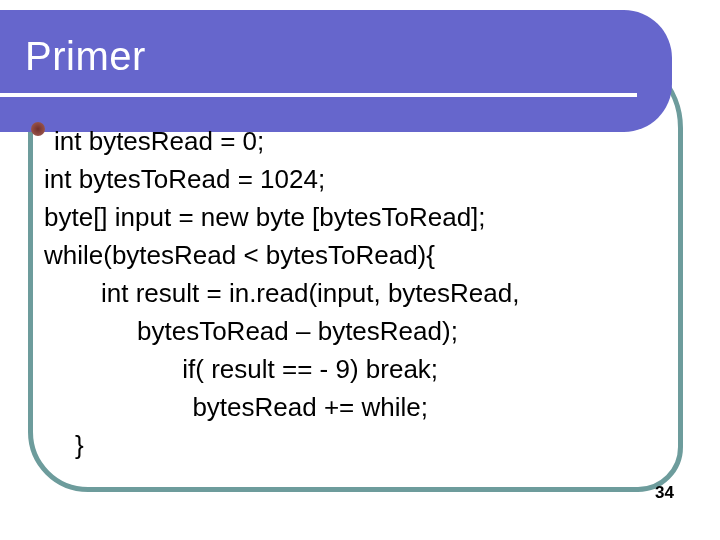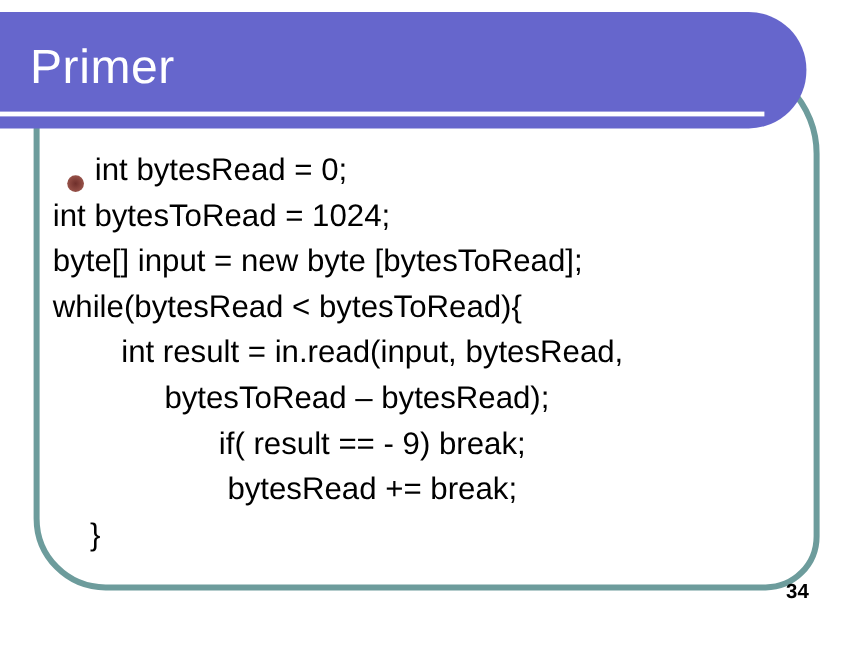--- a/index.html
+++ b/index.html
@@ -24,21 +24,21 @@
     border-radius: 60px 80px 45px 60px;
     z-index: 1;
   }
 
   
   .header {
     position: absolute;
     left: 0;
     top: 10px;
     width: 672px;
-    height: 97px;
+    height: 122px;
     background: #6666cc;
     border-radius: 0 48px 48px 0;
     z-index: 2;
   }
   .header-underline {
     position: absolute;
     left: 0;
     top: 83px;
     width: 637px;
     height: 4px;
@@ -59,21 +59,21 @@
   .code-block {
     position: absolute;
     left: 0;
     top: 122px;
     z-index: 3;
     font-size: 26px;
     line-height: 38px;
     color: #000000;
   }
   .line { white-space: pre; }
-  .l-bullet { padding-left: 56px; display: flex; align-items: flex-end; }
+  .l-bullet { padding-left: 31px; display: flex; align-items: flex-start; }
   .bullet {
     width: 14px;
     height: 14px;
     border-radius: 50%;
     background: radial-gradient(circle at 50% 50%, #6f2f2b 0%, #8f4a42 55%, #a4655c 100%);
     margin-right: 9px;
     flex: 0 0 auto;
   }
   .ind0 { padding-left: 44px; }
   .ind1 { padding-left: 101px; text-align: center; }
@@ -106,19 +106,19 @@
     <div class="line l-bullet">
       <span class="bullet"></span>
       <span>int bytesRead = 0;</span>
     </div>
     <div class="line ind0">int bytesToRead = 1024;</div>
     <div class="line ind0">byte[] input = new byte [bytesToRead];</div>
     <div class="line ind0">while(bytesRead &lt; bytesToRead){</div>
     <div class="line ind1">int result = in.read(input, bytesRead,</div>
     <div class="line ind2">bytesToRead – bytesRead);</div>
     <div class="line ind1">if( result == - 9) break;</div>
-    <div class="line ind1">bytesRead += break;</div>
+    <div class="line ind1">bytesRead += while;</div>
     <div class="line ind-close">}</div>
   </div>
 
   <div class="page-number">34</div>
 
 </div>
 
 </body></html>

